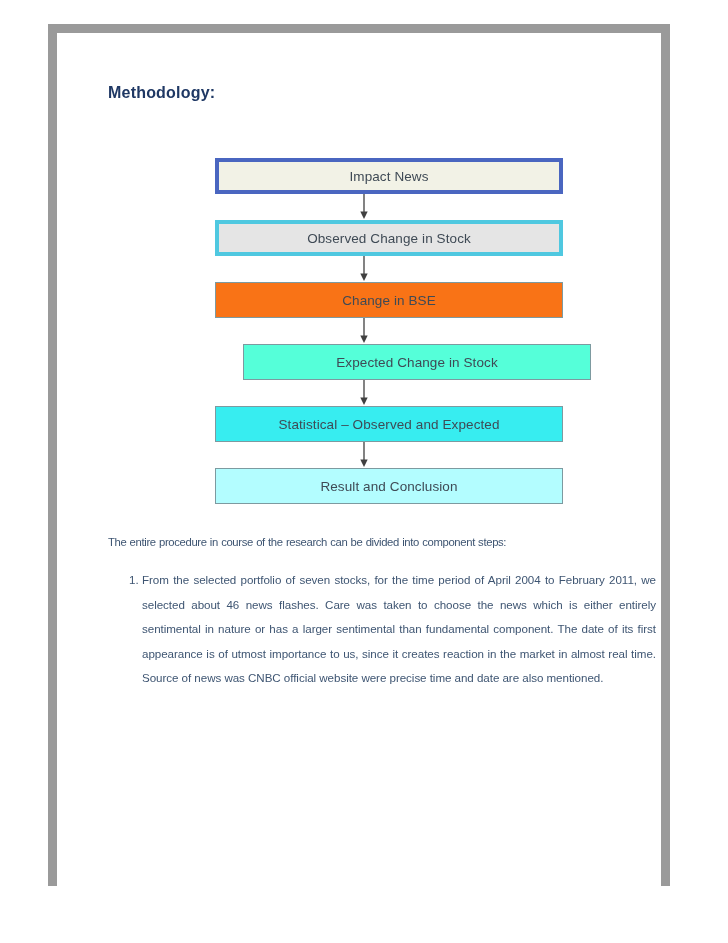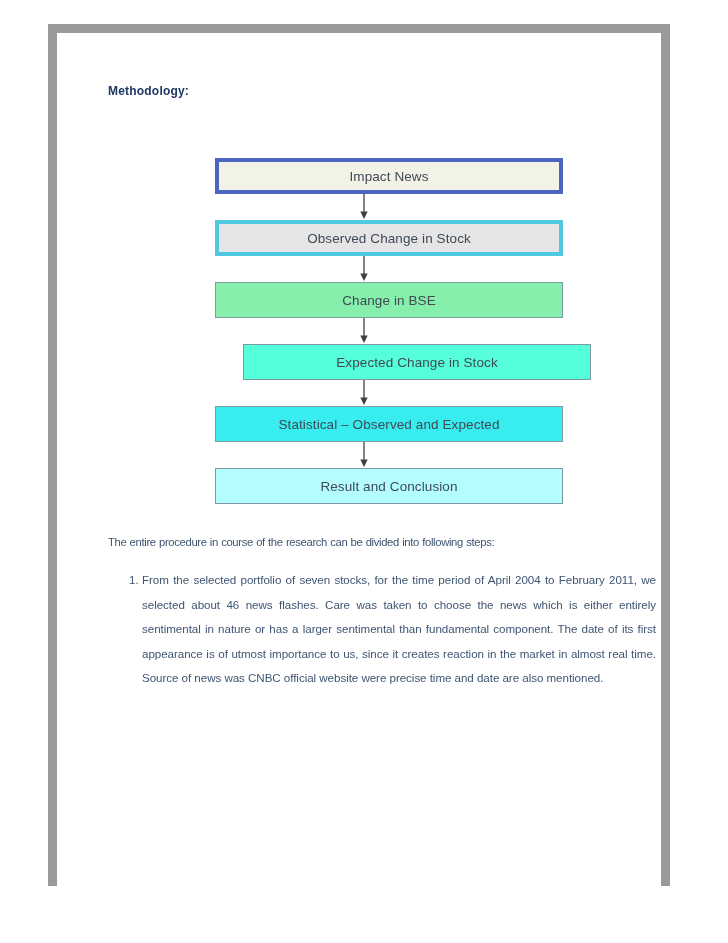--- a/index.html
+++ b/index.html
@@ -57,21 +57,21 @@
     left: 57px;
     top: 33px;
     width: 604px;
     height: 853px;
   }
 
   #heading {
     position: absolute;
     left: 51px;
     top: 51px;
-    font-size: 12px;
+    font-size: 16px;
     font-weight: bold;
     color: #1F3864;
     letter-spacing: 0.2px;
     font-family: "Liberation Sans", sans-serif;
   }
 
   
   #flowchart {
     position: absolute;
     left: 158px;
@@ -183,21 +183,21 @@
       <div class="flow-step">
         <div class="flow-box" style="background: #e5e5e5; border: 4px solid rgb(79, 200, 224);">Observed Change in Stock</div>
       </div>
       <div class="connector">
         <svg width="298" height="26" viewBox="0 0 298 26">
           <line x1="149" y1="0" x2="149" y2="19" stroke="#404040" stroke-width="1.3"></line>
           <polygon points="149,25 145.3,17.5 152.7,17.5" fill="#404040"></polygon>
         </svg>
       </div>
       <div class="flow-step">
-        <div class="flow-box" style="background: #86efac; border: 1px solid rgb(125, 154, 160);">Change in BSE</div>
+        <div class="flow-box" style="background: #f97316; border: 1px solid rgb(125, 154, 160);">Change in BSE</div>
       </div>
       <div class="connector">
         <svg width="298" height="26" viewBox="0 0 298 26">
           <line x1="149" y1="0" x2="149" y2="19" stroke="#404040" stroke-width="1.3"></line>
           <polygon points="149,25 145.3,17.5 152.7,17.5" fill="#404040"></polygon>
         </svg>
       </div>
       <div class="flow-step">
         <div class="flow-box" style="background: rgb(85, 255, 217); border: 1px solid rgb(125, 154, 160); margin-left: 28px;">Expected Change in Stock</div>
       </div>
@@ -214,21 +214,21 @@
         <svg width="298" height="26" viewBox="0 0 298 26">
           <line x1="149" y1="0" x2="149" y2="19" stroke="#404040" stroke-width="1.3"></line>
           <polygon points="149,25 145.3,17.5 152.7,17.5" fill="#404040"></polygon>
         </svg>
       </div>
       <div class="flow-step">
         <div class="flow-box" style="background: rgb(179, 253, 255); border: 1px solid rgb(125, 154, 160);">Result and Conclusion</div>
       </div>
     </div>
 
-  <div class="body-text" id="intro-line">The entire procedure in course of the research can be divided into following steps:</div>
+  <div class="body-text" id="intro-line">The entire procedure in course of the research can be divided into component steps:</div>
 
   <ol id="steps-list">
     <li>
       <span class="step-para">From the selected portfolio of seven stocks, for the time period of April 2004 to February 2011, we selected about 46 news flashes. Care was taken to choose the news which is either entirely sentimental in nature or has a larger sentimental than fundamental component. The date of its first appearance is of utmost importance to us, since it creates reaction in the market in almost real time. Source of news was CNBC official website were precise time and date are also mentioned.</span>
     </li>
   </ol>
 
 
 </div>
 

